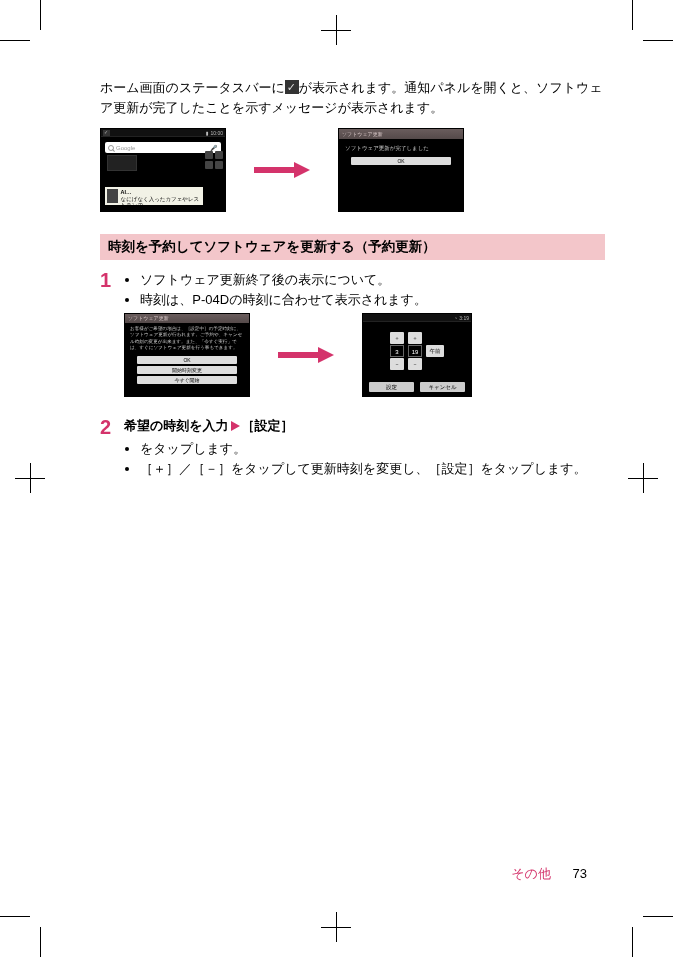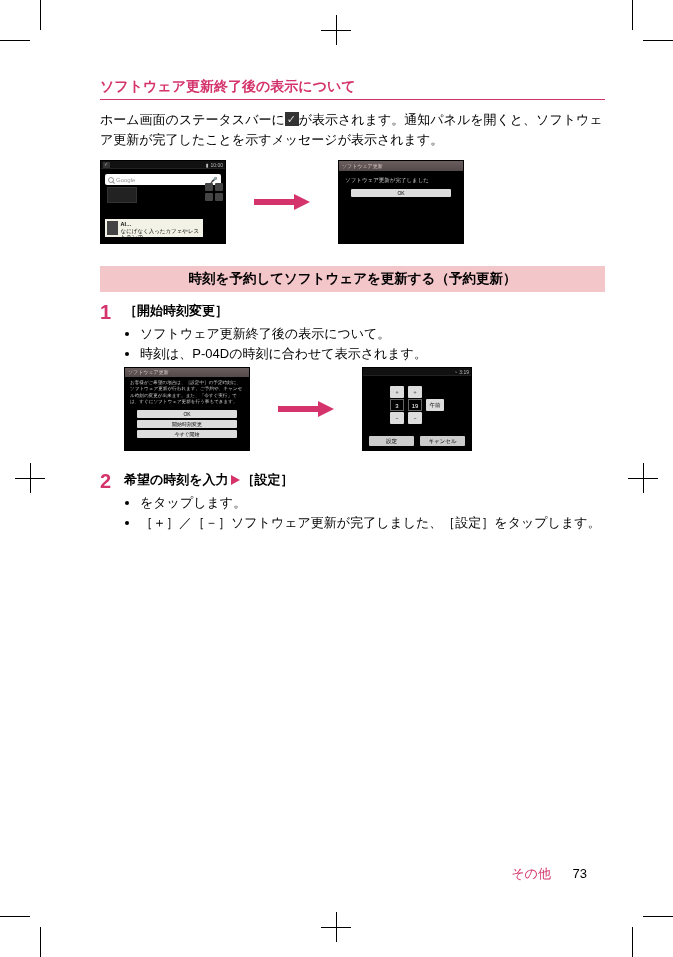--- a/index.html
+++ b/index.html
@@ -89,21 +89,20 @@
   
   .phone-notif .titlebar{height:10px;background:linear-gradient(#6a5d5d,#554a4a);font-size:5px;line-height:10px;padding:0 3px;color:#d8c8c8}
   .phone-notif .msg{font-size:5.5px;padding:6px 6px 3px;color:#ccc}
 
   .h2-box {
     background: #f3c6ca;
     font-weight: bold;
     padding: 4px 8px;
     margin-bottom: 10px;
     font-size: 13.5px;
-    text-align: center;
   }
   .step { display:flex; gap:6px; margin-top:4px; }
   .step-num { color:#d4336b; font-size:20px; font-weight:bold; line-height:1; width:18px; flex:none; font-family: Arial,sans-serif; }
   .step-body { flex:1; }
   .step-title { font-weight:bold; margin-bottom:4px; }
   .step-body ul { list-style: disc; margin-left: 16px; line-height:1.5; }
   .play { display:inline-block; width:0;height:0;border-left:9px solid #d4336b;border-top:5px solid transparent;border-bottom:5px solid transparent;vertical-align:-1px;margin:0 2px; }
 
   
   .phone-conf .titlebar{height:9px;background:linear-gradient(#6a5d5d,#554a4a);font-size:5px;line-height:9px;padding:0 3px;color:#d8c8c8}
@@ -148,21 +147,20 @@
     <div class="h"></div>
     <div class="v"></div>
   </div>
 <div class="crop-corner br">
     <div class="h"></div>
     <div class="v"></div>
   </div>
 
 <div class="page">
 
-  <div class="h1">ソフトウェア更新終了後の表示について</div>
 
   <p class="para">
     <span>ホーム画面のステータスバーに</span><span class="inline-icon"></span><span>が表示されます。通知パネルを開くと、ソフトウェア更新が完了したことを示すメッセージが表示されます。</span>
   </p>
 
   <div class="fig-row">
     <div class="phone phone-home">
       <div class="statusbar">
         <span class="left"></span>
         <span>▮</span>
@@ -200,21 +198,20 @@
       <div class="ok-btn">OK</div>
     </div>
   </div>
 
   <div class="h2-box">時刻を予約してソフトウェアを更新する（予約更新）</div>
 
 
   <div class="step">
     <div class="step-num">1</div>
     <div class="step-body">
-      <div class="step-title">［開始時刻変更］</div>
       <ul>
         <li>ソフトウェア更新終了後の表示について。</li>
         <li>時刻は、P-04Dの時刻に合わせて表示されます。</li>
       </ul>
 
       <div class="fig-row" style="margin-top:4px;margin-bottom:16px">
         <div class="phone phone-conf">
           <div class="titlebar">ソフトウェア更新</div>
           <div class="body">お客様がご希望の場合は、［設定中］の予定時刻に、ソフトウェア更新が行われます。ご予約や、キャンセル時刻の変更が出来ます。また、「今すぐ実行」では、すぐにソフトウェア更新を行う事もできます。</div>
           <div class="btn">OK</div>
@@ -255,21 +252,21 @@
   </div>
 
   <div class="step">
     <div class="step-num">2</div>
     <div class="step-body">
       <div class="step-title">
         <span>希望の時刻を入力</span><span class="play"></span><span>［設定］</span>
       </div>
       <ul>
         <li>をタップします。</li>
-        <li>［＋］／［－］ソフトウェア更新が完了しました、［設定］をタップします。</li>
+        <li>［＋］／［－］をタップして更新時刻を変更し、［設定］をタップします。</li>
       </ul>
     </div>
   </div>
 
 </div>
 
 <div class="footer">
   <span class="sec">その他</span>
   <span>73</span>
 </div>

